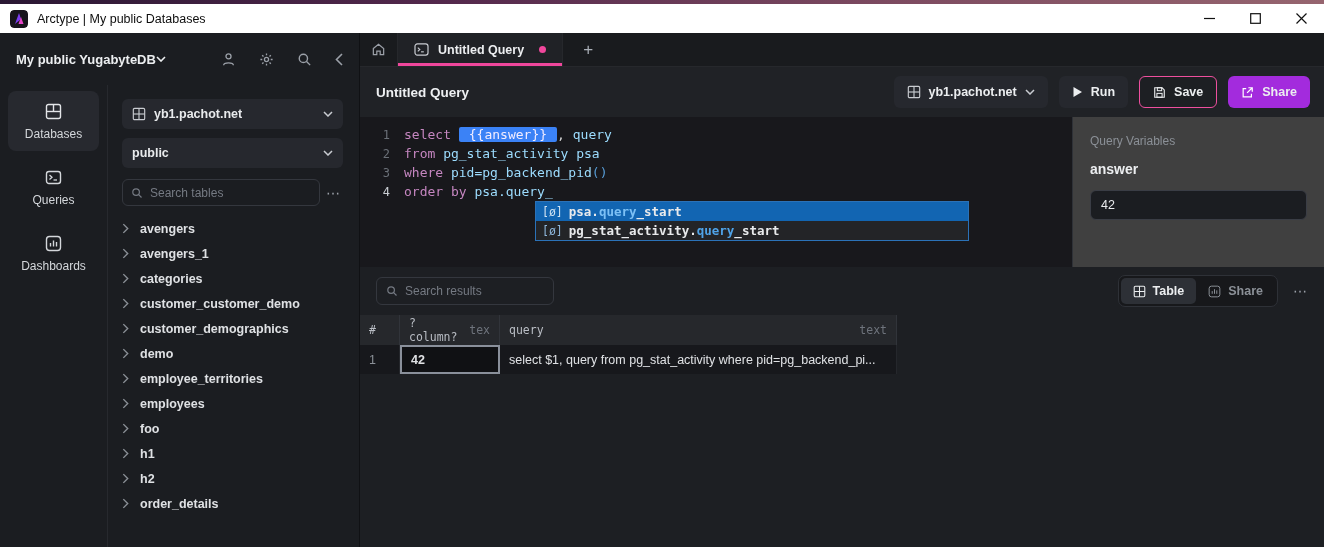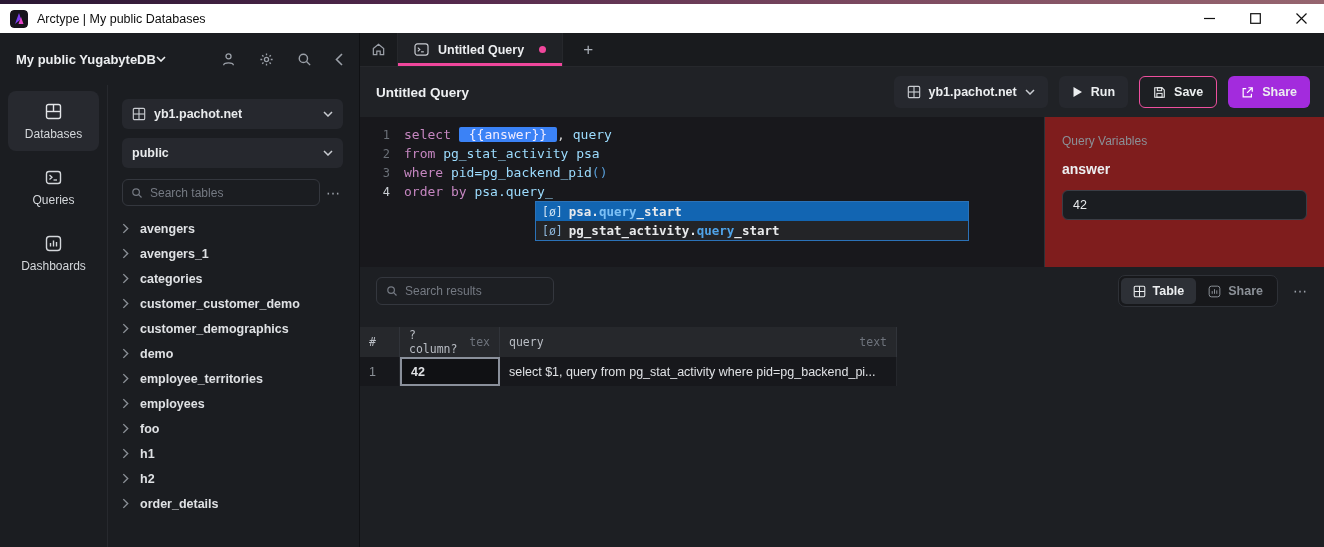--- a/index.html
+++ b/index.html
@@ -78,28 +78,28 @@
   .autocomplete { position:absolute; left:175px; top:84px; width:434px; background:#232427;
     border:1px solid #2b72b8; cursor:pointer; }
   .ac-row { height:19px; display:flex; align-items:center; padding:0 6px; gap:6px;
     font-family:"DejaVu Sans Mono",monospace; font-size:12.5px; color:#e8eaec; font-weight:700; }
   .ac-row.selected { background:#1265b2; }
   .ac-icon { color:#8fb8dd; font-weight:400; font-size:11.5px; }
   .ac-row.selected .ac-icon { color:#cfe2f2; }
   .tok-match { color:#4fa3e8; }
   .ac-row.selected .tok-match { color:#7cc0f5; }
 
-  .var-panel { width:280px; background:#7f1d1d; border-left:1px solid #2e3137; padding:17px 17px 0; flex:none; }
+  .var-panel { width:252px; background:#404040; border-left:1px solid #2e3137; padding:17px 17px 0; flex:none; }
   .vp-title { color:#8b9097; font-size:12px; }
   .vp-name { color:#eceef0; font-size:14px; font-weight:700; margin-top:13px; }
   .vp-input { margin-top:13px; height:30px; background:#1b1d21; border:1px solid #3a3d45; border-radius:6px;
     display:flex; align-items:center; padding:0 10px; color:#e8eaec; font-size:12.5px; }
 
   
-  .results { flex:1; background:#1d1f23; display:flex; flex-direction:column; min-height:0;gap:12px; }
+  .results { flex:1; background:#1d1f23; display:flex; flex-direction:column; min-height:0; }
   .res-toolbar { height:48px; display:flex; align-items:center; padding:0 14px 0 16px; flex:none; }
   .res-search { width:178px; height:28px; border:1px solid #34373e; border-radius:6px; display:flex;
     align-items:center; gap:7px; padding:0 9px; color:#757a83; font-size:12px; }
   .res-right { margin-left:auto; display:flex; align-items:center; gap:13px; }
   .seg-ctl { display:flex; background:#17181b; border:1px solid #2e3137; border-radius:7px; padding:2px; }
   .seg { height:26px; display:flex; align-items:center; gap:7px; padding:0 12px; border-radius:5px;
     font-size:12.5px; font-weight:700; color:#8b9097; cursor:pointer; }
   .seg.active { background:#2d3036; color:#eceef0; }
 
   .res-table { margin-left:0; width:537px; flex:none; }

